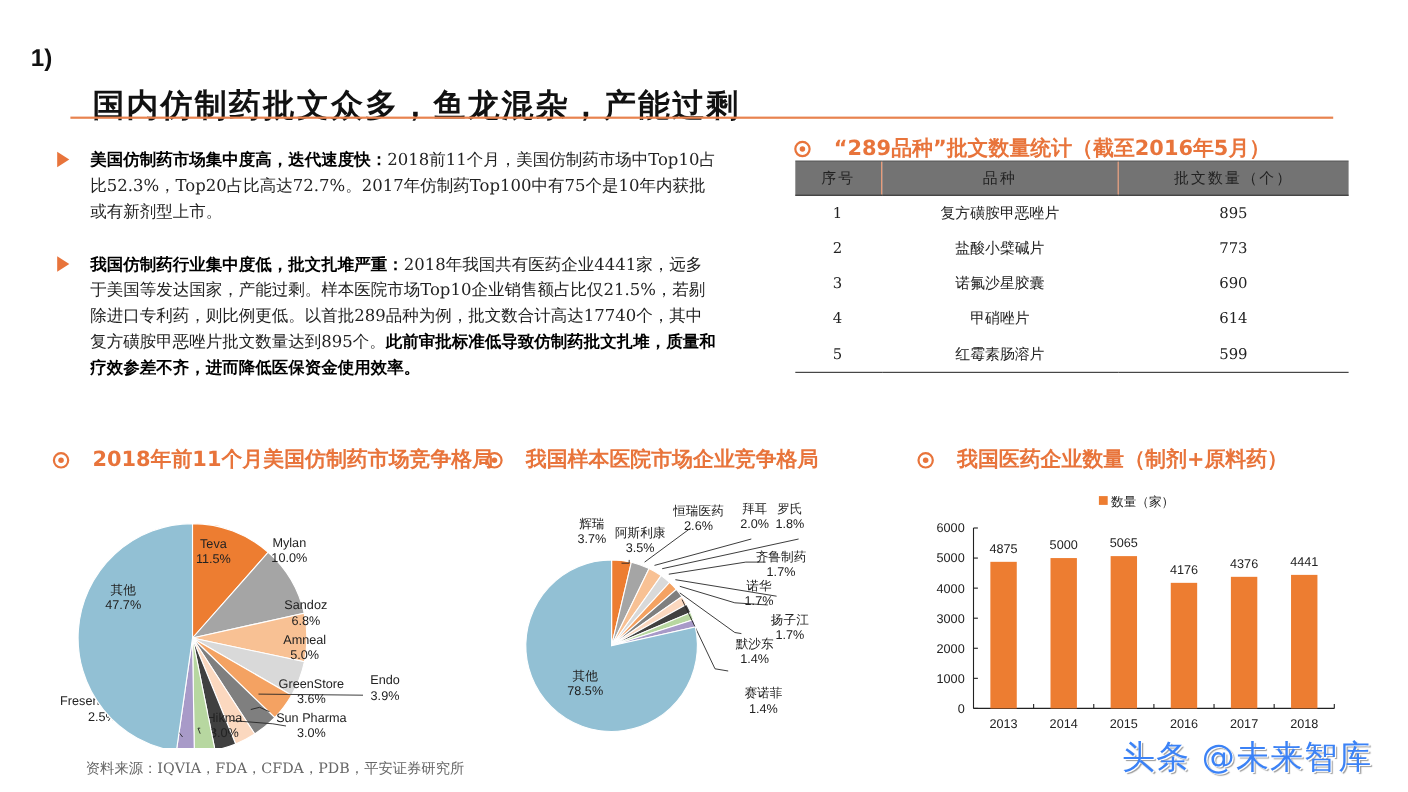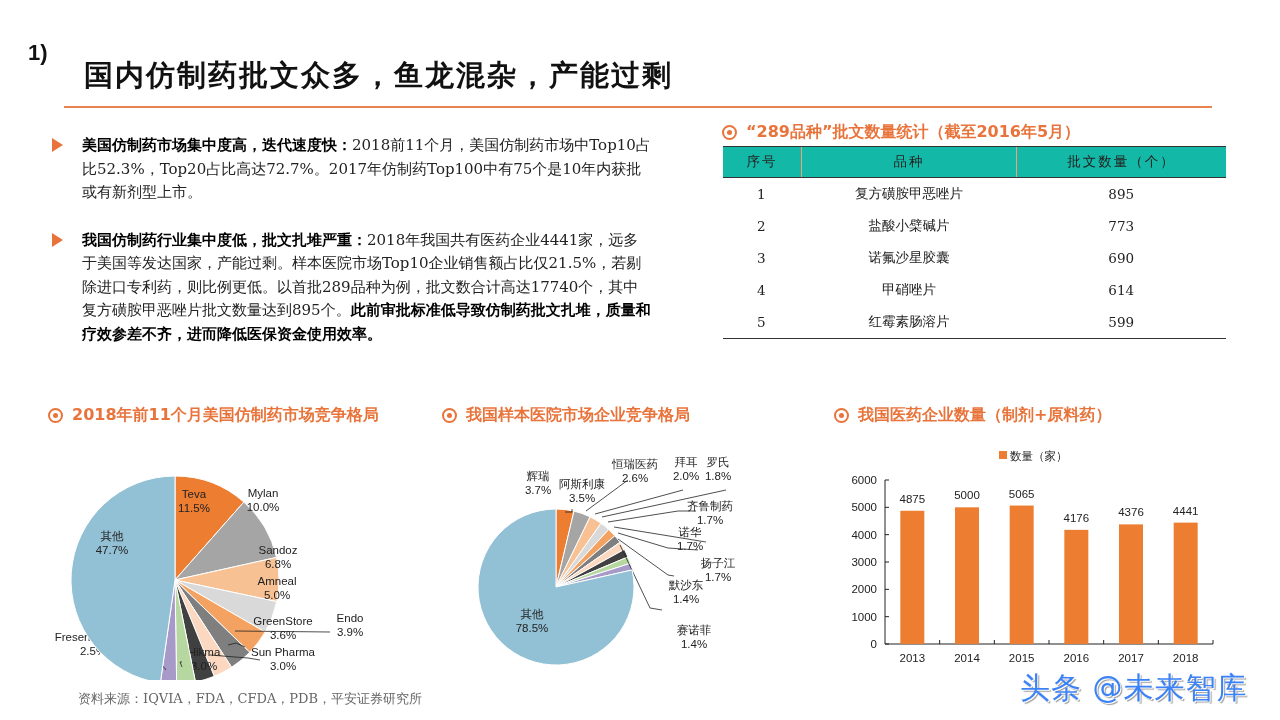--- a/index.html
+++ b/index.html
@@ -1,29 +1,29 @@
 <!DOCTYPE html>
 <html><head>
 <meta charset="utf-8">
 <style>
   html,body{margin:0;padding:0;background:#fff;}
   body{width:1280px;height:720px;position:relative;overflow:hidden;font-family:"DejaVu Sans","Liberation Sans",sans-serif;color:#111;}
   .abs{position:absolute;}
   .section-num{left:28px;top:40px;font-size:22px;font-weight:bold;font-family:"Liberation Sans",sans-serif;}
-  .page-title{left:84px;top:56px;font-size:29px;font-weight:bold;letter-spacing:2px;font-family:"DejaVu Serif",serif;}
+  .page-title{left:84px;top:76px;font-size:29px;font-weight:bold;letter-spacing:2px;font-family:"DejaVu Serif",serif;}
   .title-rule{left:64px;top:106px;width:1148px;height:2px;background:#e8834f;}
   .bullets{left:52px;top:134px;width:600px;font-family:"DejaVu Serif","Liberation Serif",serif;font-size:15px;line-height:23.5px;color:#222;}
   .bullet{position:relative;padding-left:30px;margin-bottom:24px;}
   .bullet .arrow{position:absolute;left:0;top:4px;width:0;height:0;border-top:7px solid transparent;border-bottom:7px solid transparent;border-left:11px solid #e8743b;}
   .bullet b{font-weight:bold;color:#000;}
-  .sec-head{display:flex;align-items:center;font-size:16px;font-weight:bold;color:#e8743b;font-family:"DejaVu Sans",sans-serif;}
+  .sec-head{display:flex;align-items:center;font-size:19px;font-weight:bold;color:#e8743b;font-family:"DejaVu Sans",sans-serif;gap:12px;}
   .ring{width:11px;height:11px;border:2px solid #e8743b;border-radius:50%;position:relative;margin-right:9px;flex:none;}
   .ring::after{content:"";position:absolute;left:3px;top:3px;width:5px;height:5px;border-radius:50%;background:#e8743b;}
   table.t{border-collapse:collapse;width:503px;font-family:"DejaVu Serif",serif;font-size:13.5px;color:#222;}
-  table.t thead th{background:#14b8a6;color:#222;font-weight:normal;height:28px;border-top:1.5px solid #333;border-bottom:1.5px solid #333;letter-spacing:2px;}
+  table.t thead th{background:#737373;color:#222;font-weight:normal;height:28px;border-top:1.5px solid #333;border-bottom:1.5px solid #333;letter-spacing:2px;}
   table.t thead th + th{border-left:1px solid #f4a07a;}
   table.t tbody td{text-align:center;height:30px;}
   table.t tbody tr:last-child td{border-bottom:1.5px solid #333;}
   .svgtext{font-family:"Liberation Sans","DejaVu Sans",sans-serif;font-size:11.5px;fill:#222;}
   .footer-src{left:38px;top:690px;font-size:13px;color:#666;font-family:"DejaVu Serif",serif;margin-left:40px;}
   .watermark{left:1020px;top:668px;font-size:30px;color:#3b82f6;font-family:"DejaVu Sans",sans-serif;letter-spacing:1px;text-shadow:1px 1px 0 #fff,2px 2px 1px #999;}
 </style>
 </head>
 <body>
 

